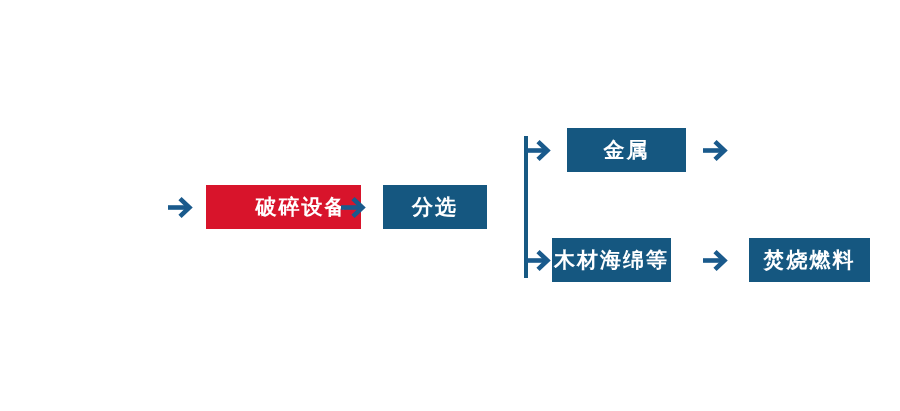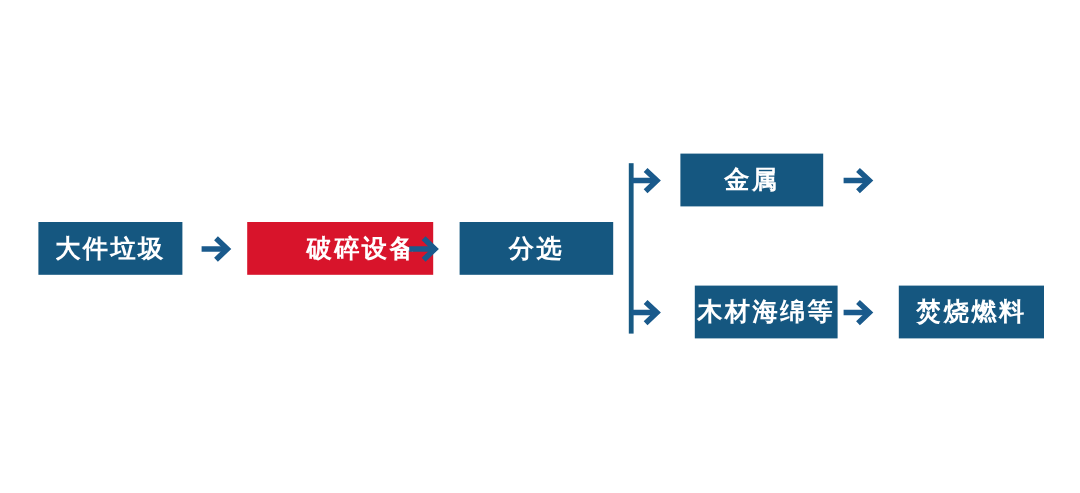--- a/index.html
+++ b/index.html
@@ -37,35 +37,34 @@
     top: 136px;
     width: 4px;
     height: 142px;
   }
 </style>
 </head>
 <body>
 
 <div class="canvas">
 
-  <div class="node blue" style="left:32px;  top:185px; width:120px; height:44px;">大件垃圾</div>
 
   <svg class="arrow" style="left:167px; top:196px;" width="27" height="23" viewBox="0 0 27 23">
     <path d="M1 11.5 H21" stroke="#1a5a8c" stroke-width="4.6" fill="none"></path>
     <path d="M13 2.6 L22.4 11.5 L13 20.4" stroke="#1a5a8c" stroke-width="4.6" fill="none" stroke-linejoin="miter"></path>
   </svg>
 
   <div class="node red" style="left:206px; top:185px; width:119px; height:44px;padding-left:36px;">破碎设备</div>
 
   <svg class="arrow" style="left:340px; top:196px;" width="27" height="23" viewBox="0 0 27 23">
     <path d="M1 11.5 H21" stroke="#1a5a8c" stroke-width="4.6" fill="none"></path>
     <path d="M13 2.6 L22.4 11.5 L13 20.4" stroke="#1a5a8c" stroke-width="4.6" fill="none" stroke-linejoin="miter"></path>
   </svg>
 
-  <div class="node blue" style="left:383px; top:185px; width:128px; height:44px;text-align:right;">分选</div>
+  <div class="node blue" style="left:383px; top:185px; width:104px; height:44px;text-align:right;">分选</div>
 
   <div class="vline"></div>
 
   <svg class="arrow" style="left:525px; top:139px;" width="27" height="23" viewBox="0 0 27 23">
     <path d="M1 11.5 H21" stroke="#1a5a8c" stroke-width="4.6" fill="none"></path>
     <path d="M13 2.6 L22.4 11.5 L13 20.4" stroke="#1a5a8c" stroke-width="4.6" fill="none" stroke-linejoin="miter"></path>
   </svg>
 
   <svg class="arrow" style="left:525px; top:249px;" width="27" height="23" viewBox="0 0 27 23">
     <path d="M1 11.5 H21" stroke="#1a5a8c" stroke-width="4.6" fill="none"></path>
@@ -73,21 +72,21 @@
   </svg>
 
   <div class="node blue" style="left:567px; top:128px; width:119px; height:44px;">金属</div>
 
   <svg class="arrow" style="left:702px; top:139px;" width="27" height="23" viewBox="0 0 27 23">
     <path d="M1 11.5 H21" stroke="#1a5a8c" stroke-width="4.6" fill="none"></path>
     <path d="M13 2.6 L22.4 11.5 L13 20.4" stroke="#1a5a8c" stroke-width="4.6" fill="none" stroke-linejoin="miter"></path>
   </svg>
 
 
-  <div class="node blue" style="left:579px; top:238px; width:119px; height:44px;">木材海绵等</div>
+  <div class="node blue" style="left:552px; top:238px; width:119px; height:44px;">木材海绵等</div>
 
   <svg class="arrow" style="left:702px; top:249px;" width="27" height="23" viewBox="0 0 27 23">
     <path d="M1 11.5 H21" stroke="#1a5a8c" stroke-width="4.6" fill="none"></path>
     <path d="M13 2.6 L22.4 11.5 L13 20.4" stroke="#1a5a8c" stroke-width="4.6" fill="none" stroke-linejoin="miter"></path>
   </svg>
 
   <div class="node blue" style="left:749px; top:238px; width:121px; height:44px;">焚烧燃料</div>
 
 </div>
 

